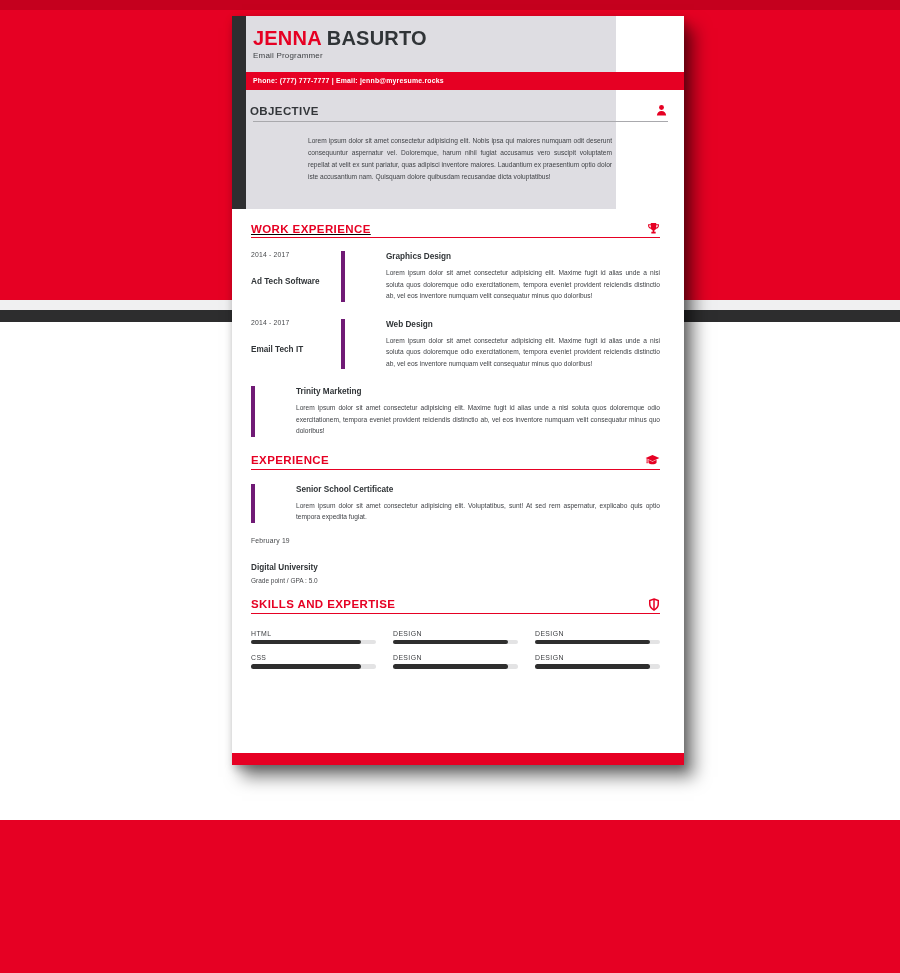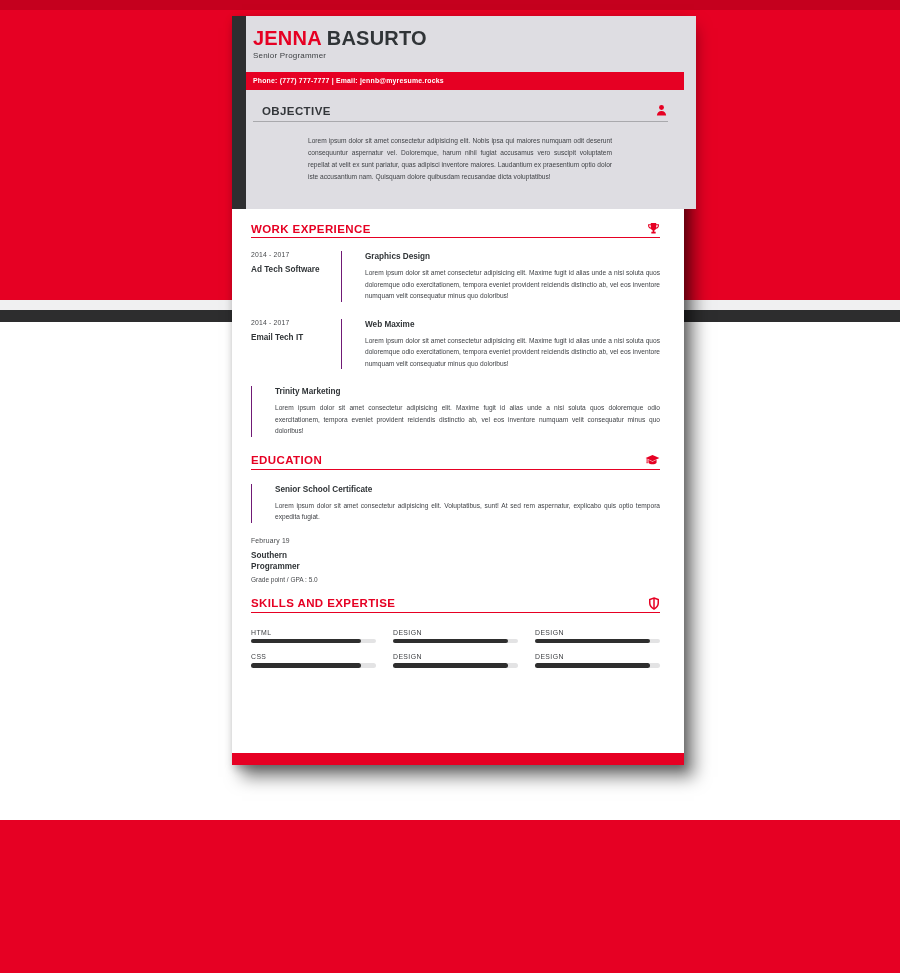--- a/index.html
+++ b/index.html
@@ -24,58 +24,58 @@
   .bg-red-bottom{position:absolute;left:0;top:820px;width:900px;height:153px;background:var(--red);}
 
   
   .resume-page{
     position:absolute;left:232px;top:16px;width:452px;height:749px;
     background:#ffffff;
     box-shadow:10px 12px 16px rgba(0,0,0,0.5), 2px 4px 8px rgba(0,0,0,0.25);
   }
 
   
-  .page-top{position:relative;width:464px;height:193px;background:var(--graybg);}
+  .page-top{position:relative;width:384px;height:193px;background:var(--graybg);}
   .side-strip{position:absolute;left:0;top:0;width:14px;height:193px;background:#2e2e30;}
   .page-top-content{position:absolute;left:14px;top:0;width:438px;height:193px;}
 
   .name-block{height:56px;padding:11px 0 0 7px;}
   .name{font-size:20px;font-weight:bold;letter-spacing:0.2px;line-height:22px;}
   .name .first{color:var(--red);}
   .name .last{color:var(--ink);}
   .job-title{font-size:8px;color:#3c3f42;margin-top:2px;letter-spacing:0.2px;}
 
   .contact-bar{height:18px;background:var(--red);color:#fff;font-size:6.9px;font-weight:bold;
     line-height:18px;padding-left:7px;letter-spacing:0.2px;}
 
   .objective-zone{padding-top:14px;}
   .section-head{display:flex;justify-content:space-between;align-items:center;}
-  .objective-zone .section-head{padding:0 16px 0 16px;}
+  .objective-zone .section-head{padding:0 16px 0 4px;}
   .section-title{font-size:11.5px;font-weight:bold;letter-spacing:0.4px;}
   .section-title.dark{color:#33363a;}
   .objective-rule{margin:4px 16px 0 7px;border-bottom:1px solid var(--rule-gray);}
   .objective-text{margin:13px 72px 0 62px;font-size:6.6px;line-height:12px;color:var(--body);
     text-align:justify;}
 
   
   .page-body{padding:0 24px 0 19px;}
   .section-title.red{color:var(--red);}
-  .sec-work .section-head{margin-top:13px;}
+  .sec-work .section-head{margin-top:13px;text-decoration:underline;}
   .sec-edu .section-head{margin-top:4px;}
   .sec-skills .section-head{margin-top:6px;align-items:center;}
   .section-rule{margin-top:2px;border-bottom:1.6px solid var(--red);}
 
   .entries{margin-top:13px;}
   .edu-entries{margin-top:14px;}
   .entry{display:flex;margin-bottom:17px;}
   .edu-entries .entry{margin-bottom:14px;}
   .entry-left{width:90px;flex-shrink:0;padding-right:8px;}
-  .entry-right{flex:1;border-left:1px solid #701a75;padding-left:23px;}
+  .entry-right{flex:1;border-left:4px solid #701a75;padding-left:41px;}
   .period{font-size:6.8px;color:#47494c;letter-spacing:0.2px;}
-  .company{font-size:8.2px;font-weight:bold;color:var(--ink);margin-top:6px;line-height:11px;}
+  .company{font-size:8.2px;font-weight:bold;color:var(--ink);margin-top:18px;line-height:11px;}
   .grade{font-size:6.5px;color:#47494c;margin-top:4px;}
   .role{font-size:8.2px;font-weight:bold;color:var(--ink);line-height:11px;}
   .desc{margin-top:5px;font-size:6.6px;line-height:11.5px;color:var(--body);text-align:justify;}
 
   
   .skills-grid{margin-top:16px;display:grid;grid-template-columns:repeat(3,1fr);
     column-gap:17px;row-gap:10px;}
   .skill-label{font-size:6.9px;color:#3b3d40;letter-spacing:0.4px;margin-bottom:3px;}
   .skill-track{height:4.5px;background:#e3e3e4;border-radius:3px;}
   .skill-fill{height:4.5px;background:#2e2e2e;border-radius:3px;width:0;}
@@ -101,21 +101,21 @@
 
     <div class="page-top">
       <div class="side-strip"></div>
       <div class="page-top-content">
 
         <div class="name-block">
           <div class="name">
             <span class="first">JENNA</span>
             <span class="last">BASURTO</span>
           </div>
-          <div class="job-title">Senior Programmer</div>
+          <div class="job-title">Email Programmer</div>
         </div>
 
         <div class="contact-bar">
           <span>Phone: (777) 777-7777 |  Email: jennb@myresume.rocks</span>
         </div>
 
         <div class="objective-zone">
           <div class="section-head">
             <span class="section-title dark">OBJECTIVE</span>
             <span class="icon">
@@ -156,37 +156,37 @@
               <p class="desc">Lorem ipsum dolor sit amet consectetur adipisicing elit. Maxime fugit id alias unde a nisi soluta quos doloremque odio exercitationem, tempora eveniet provident reiciendis distinctio ab, vel eos inventore numquam velit consequatur minus quo doloribus!</p>
             </div>
           </div>
 
           <div class="entry">
             <div class="entry-left">
               <div class="period">2014 - 2017</div>
               <div class="company">Email Tech IT</div>
             </div>
             <div class="entry-right">
-              <div class="role">Web Maxime</div>
+              <div class="role">Web Design</div>
               <p class="desc">Lorem ipsum dolor sit amet consectetur adipisicing elit. Maxime fugit id alias unde a nisi soluta quos doloremque odio exercitationem, tempora eveniet provident reiciendis distinctio ab, vel eos inventore numquam velit consequatur minus quo doloribus!</p>
             </div>
           </div>
 
           <div class="entry">
             <div class="entry-right">
               <div class="role">Trinity Marketing</div>
               <p class="desc">Lorem ipsum dolor sit amet consectetur adipisicing elit. Maxime fugit id alias unde a nisi soluta quos doloremque odio exercitationem, tempora eveniet provident reiciendis distinctio ab, vel eos inventore numquam velit consequatur minus quo doloribus!</p>
             </div>
           </div>
         </div>
       </div>
 
       <div class="sec-edu">
         <div class="section-head">
-          <span class="section-title red">EDUCATION</span>
+          <span class="section-title red">EXPERIENCE</span>
           <span class="icon">
             <svg width="15" height="13" viewBox="0 0 24 20" fill="#e60023">
               <polygon points="12,1 23,6 12,11 1,6"></polygon>
               <path d="M5.5 8.9V13c0 1.7 2.9 3 6.5 3s6.5-1.3 6.5-3V8.9L12 11.9z"></path>
               <rect x="2.6" y="6.8" width="1.5" height="6"></rect>
               <circle cx="3.35" cy="13.4" r="1.1"></circle>
             </svg>
           </span>
         </div>
         <div class="section-rule"></div>
@@ -195,21 +195,21 @@
           <div class="entry">
             <div class="entry-right">
               <div class="role">Senior School Certificate</div>
               <p class="desc">Lorem ipsum dolor sit amet consectetur adipisicing elit. Voluptatibus, sunt! At sed rem aspernatur, explicabo quis optio tempora expedita fugiat.</p>
             </div>
           </div>
 
           <div class="entry">
             <div class="entry-left">
               <div class="period">February 19</div>
-              <div class="company">Southern Programmer</div>
+              <div class="company">Digital University</div>
               <div class="grade">Grade point / GPA : 5.0</div>
             </div>
           </div>
         </div>
       </div>
 
       <div class="sec-skills">
         <div class="section-head">
           <span class="section-title red">SKILLS AND EXPERTISE</span>
           <span class="icon">

